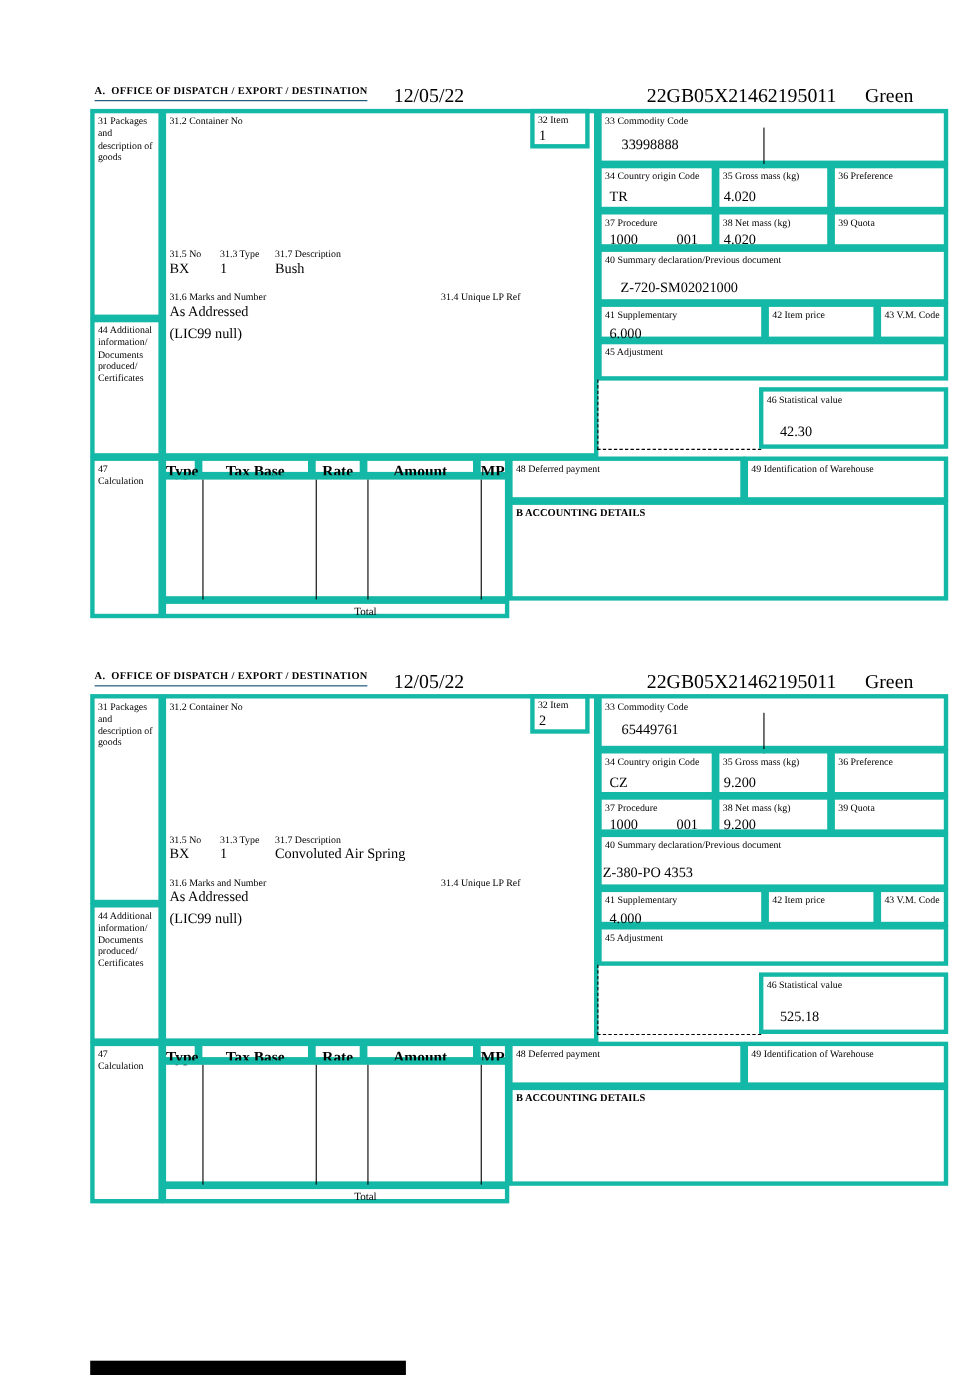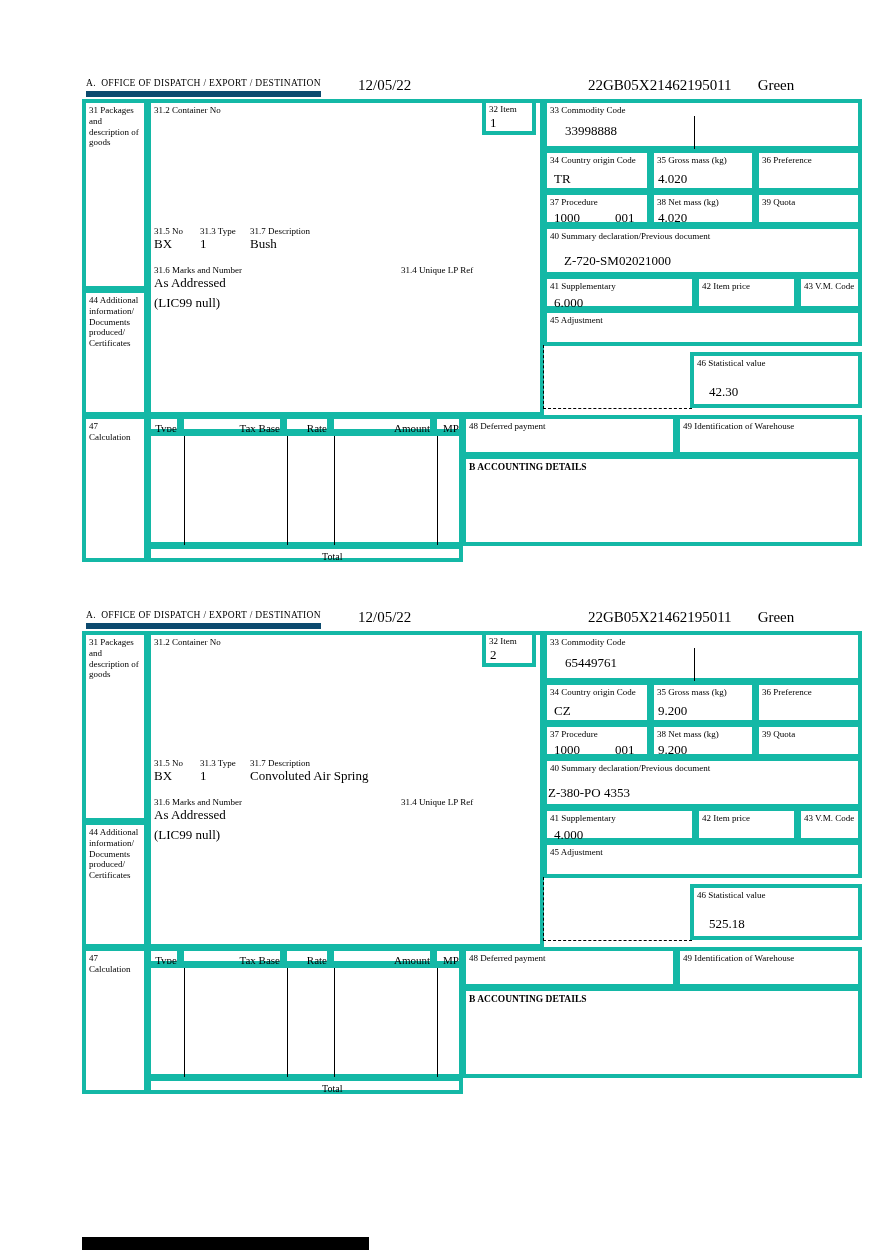--- a/index.html
+++ b/index.html
@@ -9,25 +9,25 @@
   }
   .block { position:absolute; left:82px; width:781px; height:463px; }
   .bx { position:absolute; box-sizing:border-box; border:4px solid #14b8a6; }
   .lbl { font-size:9px; line-height:1.2; }
   .pad { padding:2px 3px; }
   .val { font-size:13px; white-space:nowrap; }
   .abs { position:absolute; }
   .vline { position:absolute; width:1px; background:#000; }
   .dash { position:absolute; border-left:1px dashed #000; border-bottom:1px dashed #000; }
   .hdr-label {
-    position:absolute; font-weight:normal; font-size:9.5px; letter-spacing:0.3px;
-    border-bottom:6px solid #0c4a6e; padding-bottom:3px; white-space:pre;
+    position:absolute; font-weight:bold; font-size:9.5px; letter-spacing:0.3px;
+    border-bottom:1px solid #0c4a6e; padding-bottom:3px; white-space:pre;
   }
-  .hdr-val { position:absolute; font-size:15px; white-space:pre; }
-  .thead { text-align:right; font-size:11px; padding-top:3px; }
+  .hdr-val { position:absolute; font-size:18px; white-space:pre; }
+  .thead { text-align:center; font-size:14px; padding-top:3px;font-weight:bold; }
   .acct { font-weight:bold; font-size:9.5px;text-align:right; }
   .footer-bar { position:absolute; background:#000; }
 </style>
 </head>
 <body>
 
 <div class="sheet">
 
   <div class="hdr-label" style="left:86px;top:78px">A.  OFFICE OF DISPATCH / EXPORT / DESTINATION</div>
   <div class="hdr-val" style="left:358px;top:77px">12/05/22</div>

